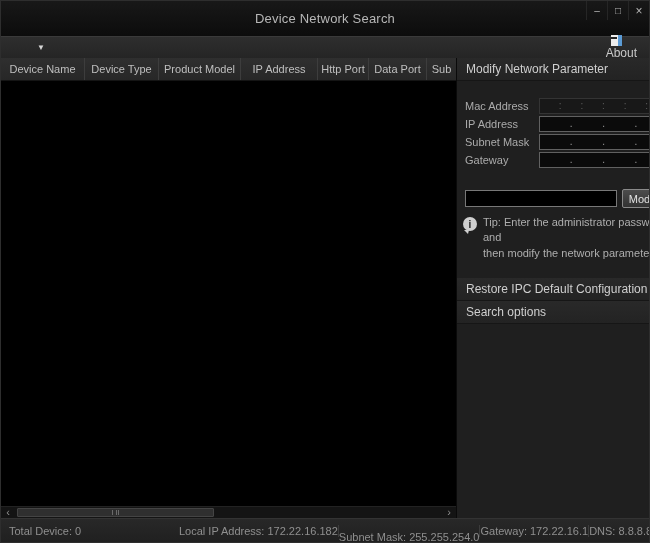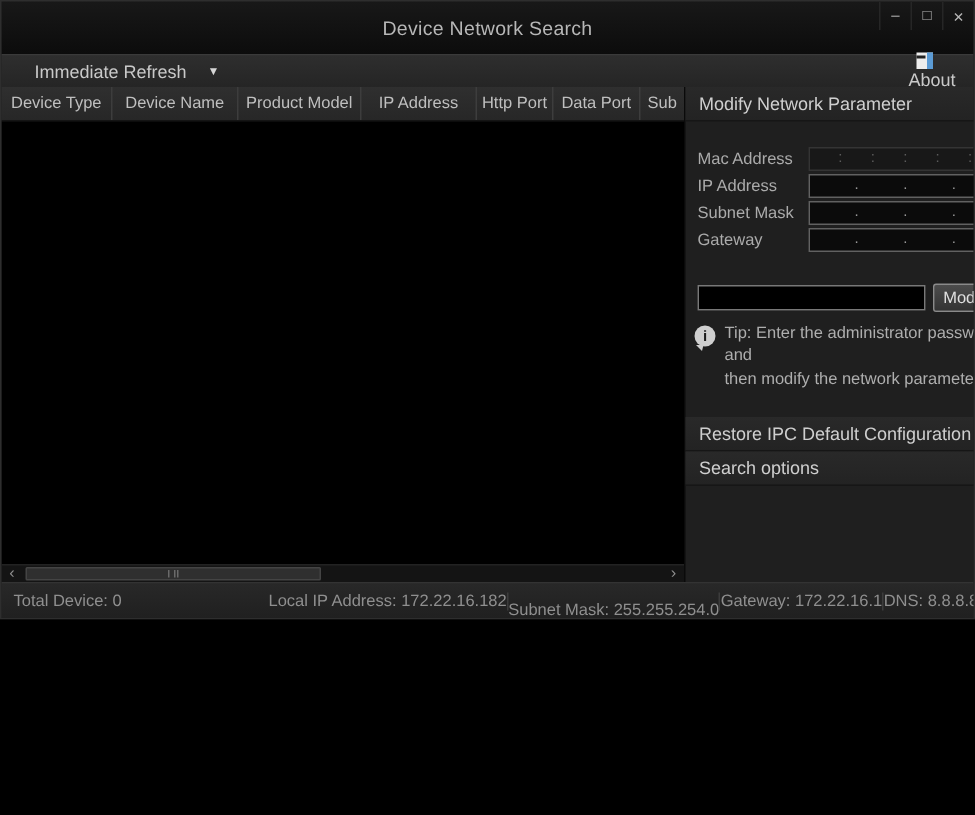--- a/index.html
+++ b/index.html
@@ -1,20 +1,20 @@
 <!DOCTYPE html>
 <html><head>
 <meta charset="utf-8">
 <style>
   * { box-sizing: border-box; margin: 0; padding: 0; }
   html, body { width: 650px; height: 543px; background: #000; }
   body { font-family: "Liberation Sans", sans-serif; }
 
   .window {
-    width: 650px; height: 413px;
+    width: 650px; height: 543px;
     background: #1f1f1f;
     border: 1px solid #2e2e2e;
     outline: 1px solid #000;
     display: flex; flex-direction: column;
     overflow: hidden;
   }
 
   
   .titlebar {
     height: 35px; flex: 0 0 35px;
@@ -169,39 +169,38 @@
     <span class="title">Device Network Search</span>
     <div class="win-controls">
       <span class="win-btn">–</span>
       <span class="win-btn">□</span>
       <span class="win-btn close">×</span>
     </div>
   </div>
 
   <div class="toolbar">
     <div class="refresh-combo">
-      <span>Immediate Refresh</span>
       <span class="arrow">▼</span>
     </div>
     <div class="spacer"></div>
     <div class="about-btn">
       <span class="about-icon">
           <span class="bar"></span>
           <span class="notch"></span>
         </span>
       <span>About</span>
     </div>
   </div>
 
   <div class="main">
 
     <div class="table-area">
       <div class="thead">
+        <div class="th c0">Device Name</div>
         <div class="th c1">Device Type</div>
-        <div class="th c0">Device Name</div>
         <div class="th c2">Product Model</div>
         <div class="th c3">IP Address</div>
         <div class="th c4">Http Port</div>
         <div class="th c5">Data Port</div>
         <div class="th c6">Sub</div>
       </div>
       <div class="tbody"></div>
       <div class="hscroll">
         <div class="scroll-btn">‹</div>
         <div class="scroll-track">

